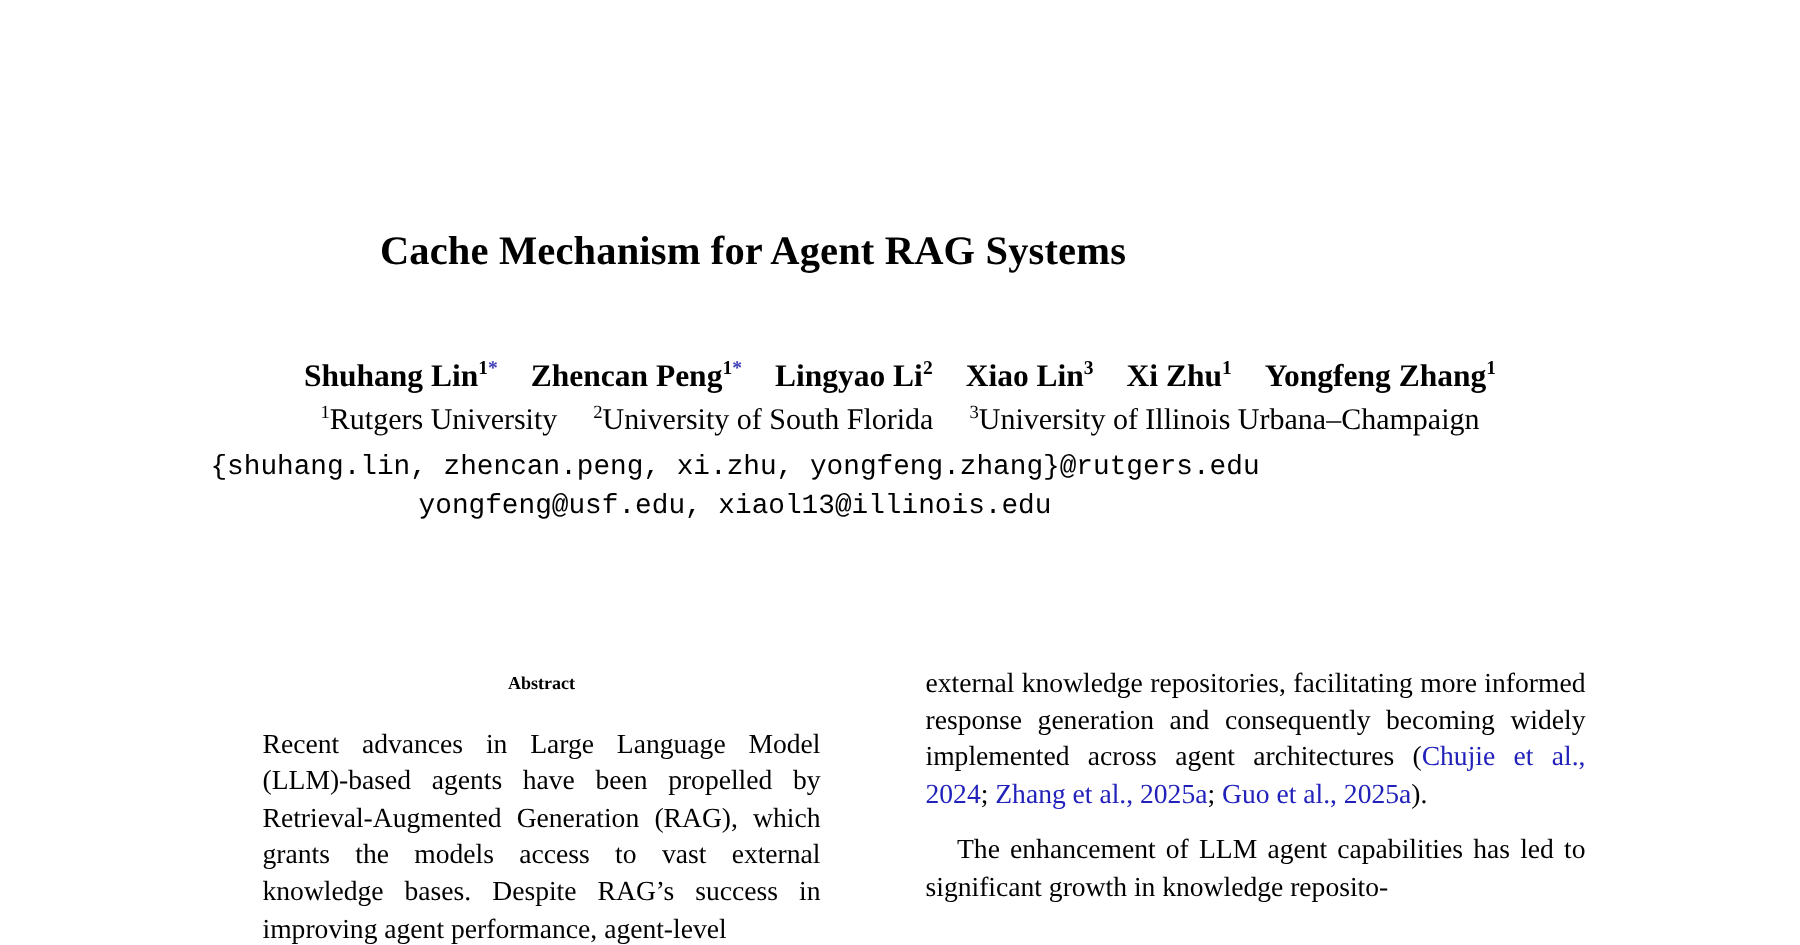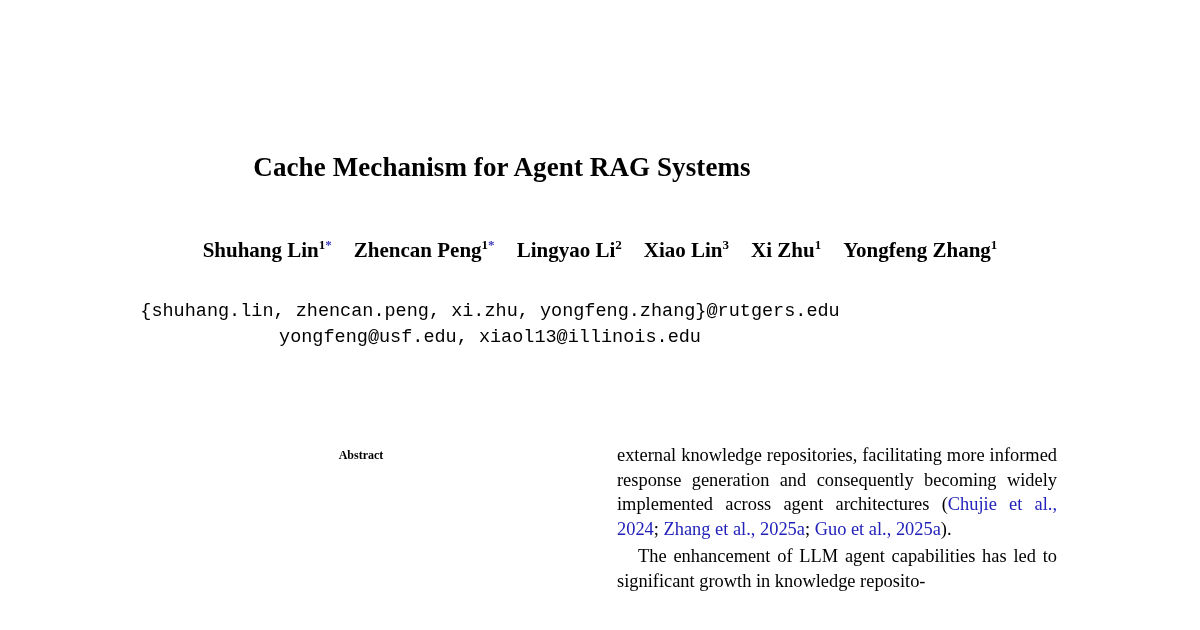--- a/index.html
+++ b/index.html
@@ -121,48 +121,52 @@
     font-weight: bold;
     margin: 0 0 16px 0;
   }
 
   .para {
     margin: 0;
     text-align: justify;
     text-justify: inter-word;
   }
   .para + .para {
-    margin-top: 3px;
+    margin-top: 13px;
   }
   .indent {
     text-indent: 21px;
   }
   .cite {
     color: #2222bb;
   }
 </style>
 </head>
 <body>
 
 <div class="page">
 
   <div class="title">Cache Mechanism for Agent RAG Systems</div>
 
   <div class="authors">
     <span class="author"><span>Shuhang Lin</span><sup>1</sup><sup class="star">*</sup></span><span class="author"><span>Zhencan Peng</span><sup>1</sup><sup class="star">*</sup></span><span class="author"><span>Lingyao Li</span><sup>2</sup></span><span class="author"><span>Xiao Lin</span><sup>3</sup></span><span class="author"><span>Xi Zhu</span><sup>1</sup></span><span class="author"><span>Yongfeng Zhang</span><sup>1</sup></span>
   </div>
 
+  <div class="affiliations">
+    <span class="affil"><sup>1</sup><span>Rutgers University</span></span><span class="affil"><sup>2</sup><span>University of South Florida</span></span><span class="affil"><sup>3</sup><span>University of Illinois Urbana–Champaign</span></span>
+  </div>
 
   <div class="emails">
     <div>{shuhang.lin, zhencan.peng, xi.zhu, yongfeng.zhang}@rutgers.edu</div>
     <div>yongfeng@usf.edu, xiaol13@illinois.edu</div>
   </div>
 
   <div class="col col-left">
     <div class="abstract-heading">Abstract</div>
+    <p class="para">Recent advances in Large Language Model (LLM)-based agents have been propelled by Retrieval-Augmented Generation (RAG), which grants the models access to vast external knowledge bases. Despite RAG’s success in improving agent performance, agent-level</p>
   </div>
 
   <div class="col col-right">
     <p class="para"><span>external knowledge repositories, facilitating more informed response generation and consequently becoming widely implemented across agent architectures (</span><span class="cite">Chujie et al., 2024</span><span>; </span><span class="cite">Zhang et al., 2025a</span><span>; </span><span class="cite">Guo et al., 2025a</span><span>).</span></p>
     <p class="para indent">The enhancement of LLM agent capabilities has led to significant growth in knowledge reposito-</p>
   </div>
 
 </div>
 
 </body></html>

